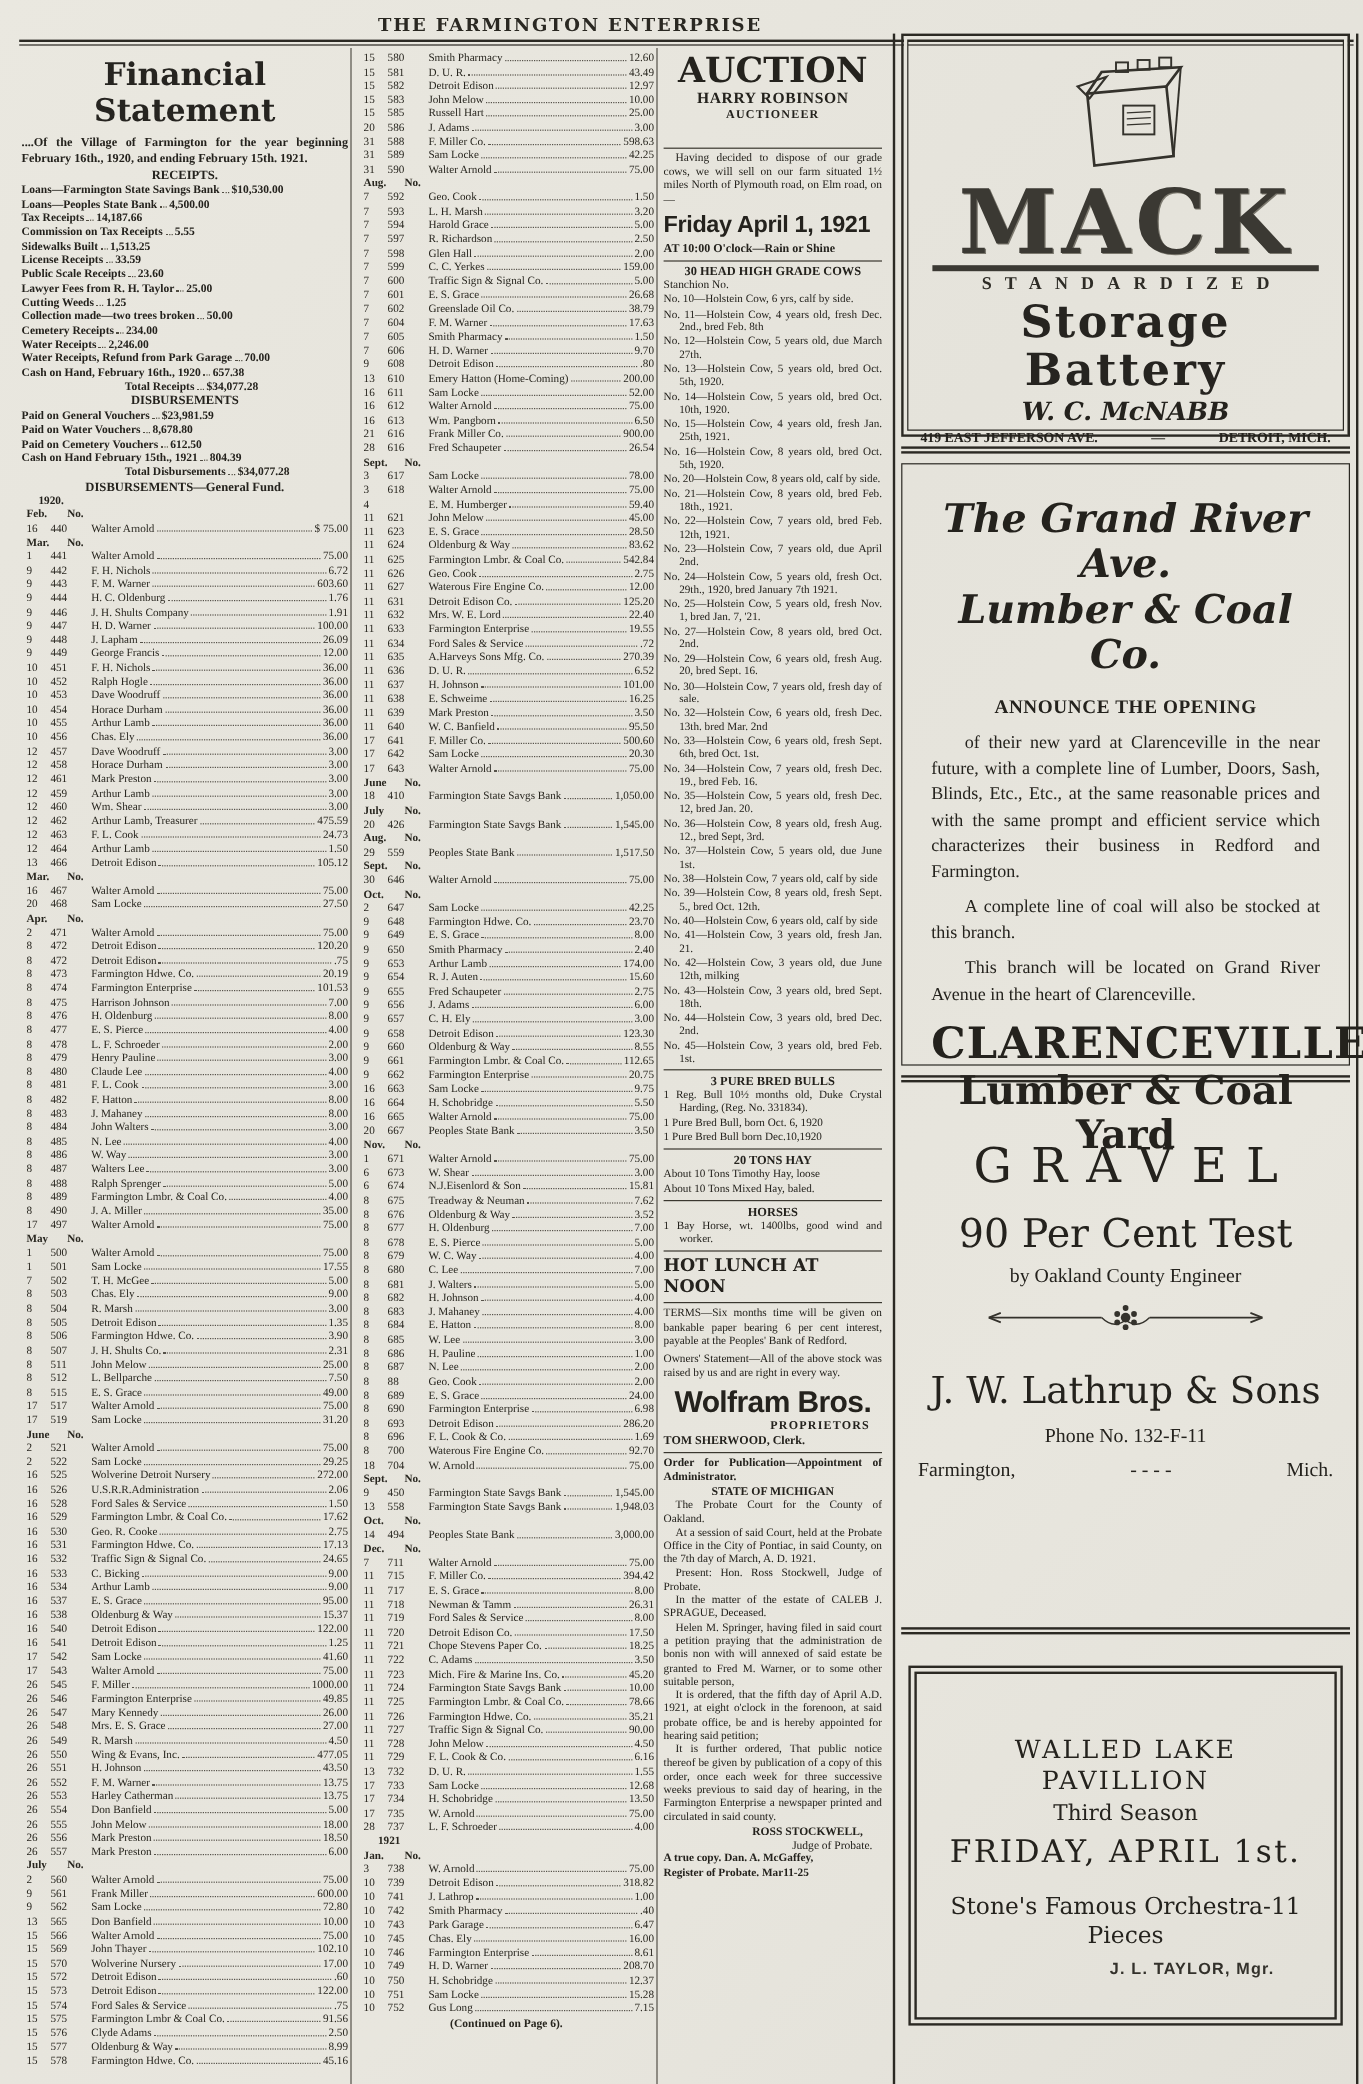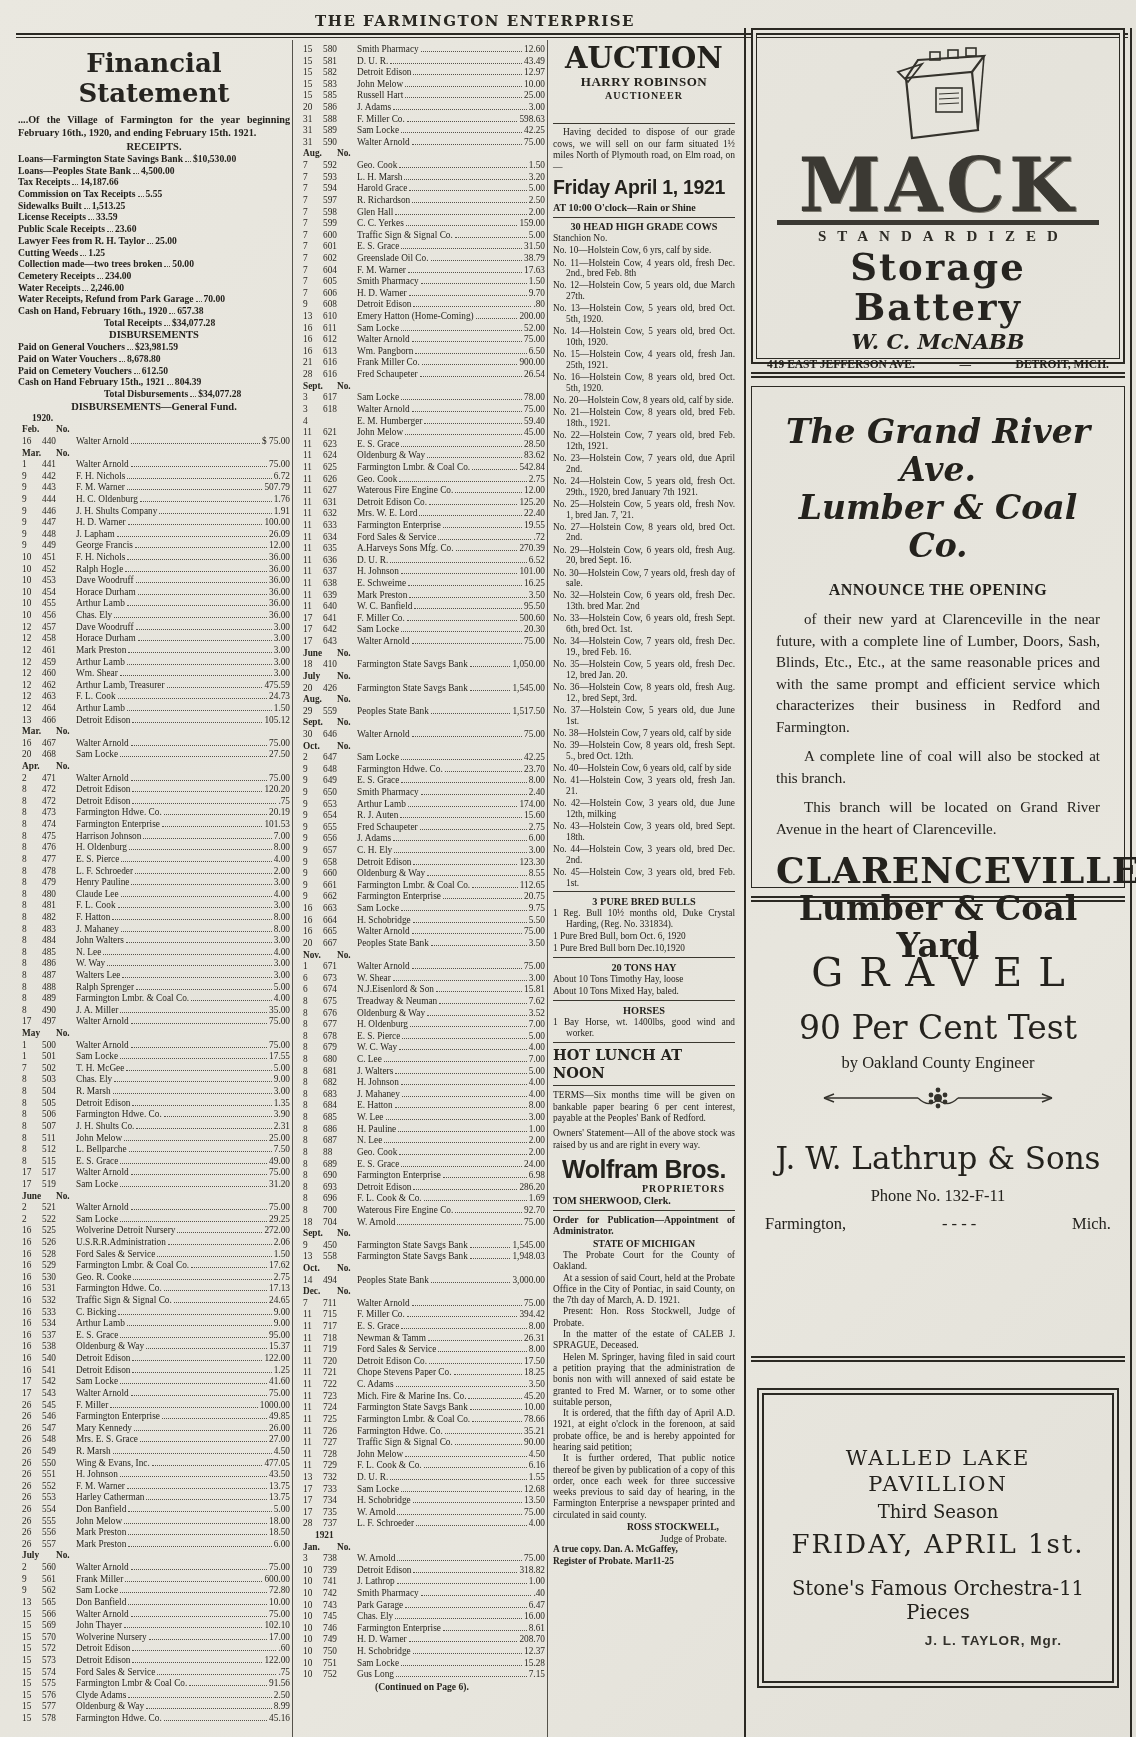--- a/index.html
+++ b/index.html
@@ -250,21 +250,21 @@
           <span class="ln">442</span>
           <span class="lname">F. H. Nichols</span>
           <span class="dots"></span>
           <span class="lamt">6.72</span>
         </div>
         <div class="lrow">
           <span class="ld">9</span>
           <span class="ln">443</span>
           <span class="lname">F. M. Warner</span>
           <span class="dots"></span>
-          <span class="lamt">507.79</span>
+          <span class="lamt">603.60</span>
         </div>
         <div class="lrow">
           <span class="ld">9</span>
           <span class="ln">444</span>
           <span class="lname">H. C. Oldenburg</span>
           <span class="dots"></span>
           <span class="lamt">1.76</span>
         </div>
         <div class="lrow">
           <span class="ld">9</span>
@@ -1105,21 +1105,21 @@
           <span class="ln">600</span>
           <span class="lname">Traffic Sign &amp; Signal Co.</span>
           <span class="dots"></span>
           <span class="lamt">5.00</span>
         </div>
         <div class="lrow">
           <span class="ld">7</span>
           <span class="ln">601</span>
           <span class="lname">E. S. Grace</span>
           <span class="dots"></span>
-          <span class="lamt">31.50</span>
+          <span class="lamt">26.68</span>
         </div>
         <div class="lrow">
           <span class="ld">7</span>
           <span class="ln">602</span>
           <span class="lname">Greenslade Oil Co.</span>
           <span class="dots"></span>
           <span class="lamt">38.79</span>
         </div>
         <div class="lrow">
           <span class="ld">7</span>

